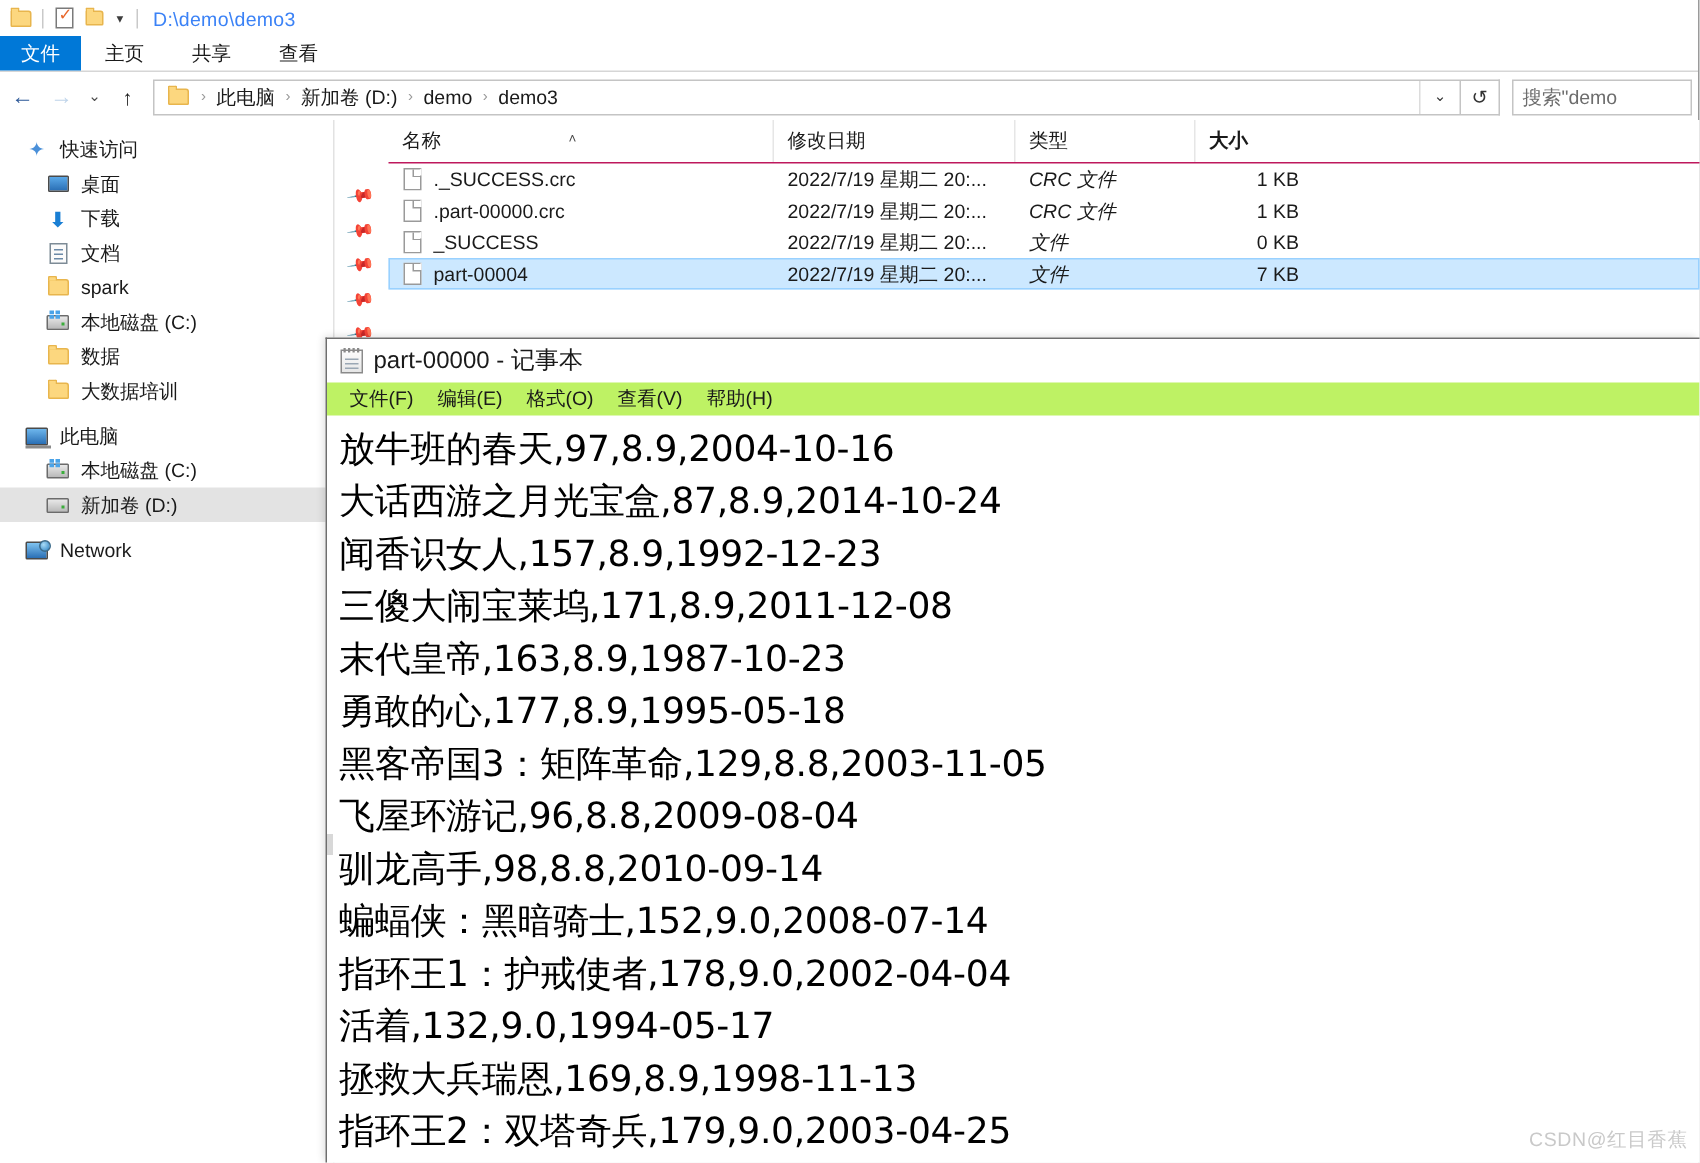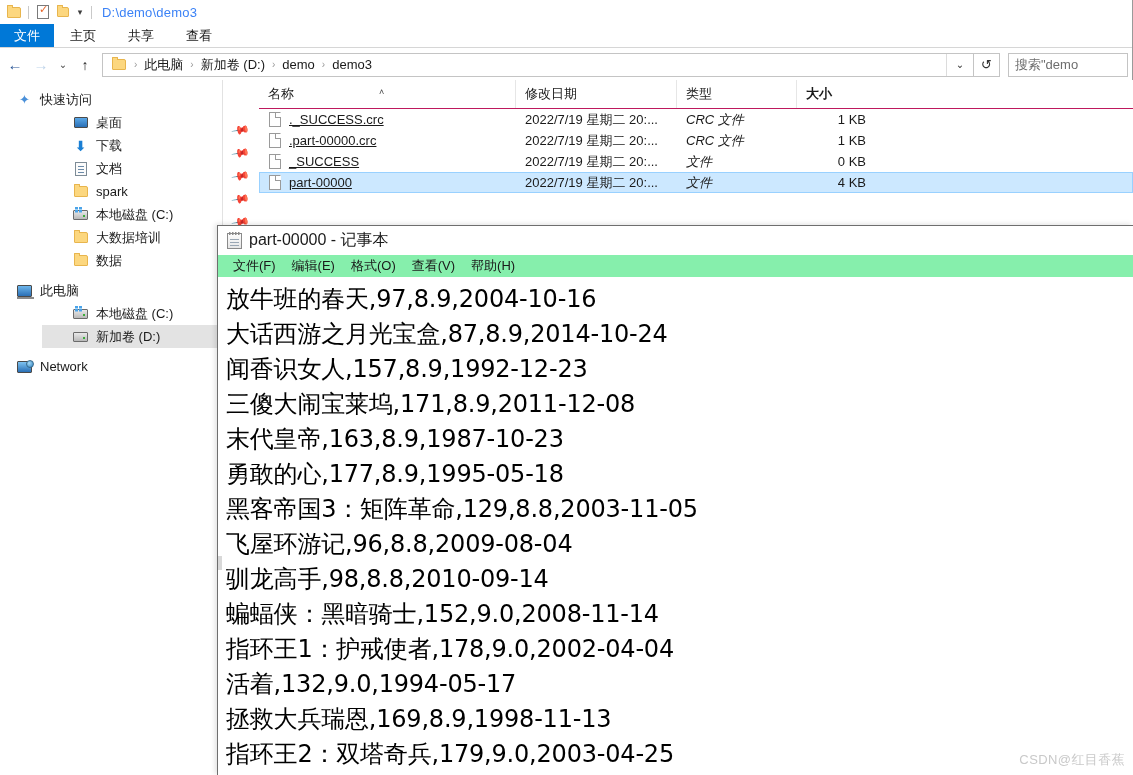--- a/index.html
+++ b/index.html
@@ -218,21 +218,21 @@
   .nav-item {
     height: 23px;
     display: flex;
     align-items: center;
     padding-left: 16px;
     font-size: 13px;
     color: #1a1a1a;
     cursor: default;
     white-space: nowrap;
   }
-  .nav-item.indent { padding-left: 30px; margin-left: 42px; }
+  .nav-item.indent { padding-left: 30px; }
   .nav-item.selected { background: #e3e3e3; }
   .nav-item.group { margin-top: 7px; }
   .nav-ico {
     width: 17px;
     height: 16px;
     margin-right: 7px;
     flex: none;
     display: flex;
     align-items: center;
     justify-content: center;
@@ -398,21 +398,21 @@
   .row.selected {
     background: #cce8ff;
     border: 1px solid #99d1ff;
   }
   .cell {
     padding-left: 9px;
     box-sizing: border-box;
     white-space: nowrap;
     overflow: hidden;
   }
-  .cell.c-name { width: 256px; display: flex; align-items: flex-start; text-decoration: underline; }
+  .cell.c-name { width: 256px; display: flex; align-items: flex-start; }
   .cell.c-date { width: 161px; }
   .cell.c-type { width: 120px; font-style: italic; }
   .cell.c-size { width: 85px; text-align: right; padding-right: 16px; padding-left: 0; }
   .file-ico {
     width: 12px; height: 15px;
     background: #ffffff;
     border: 1px solid #9a9a9a;
     margin-right: 8px;
     flex: none;
     position: relative;
@@ -480,21 +480,21 @@
   }
   .np-title span {
     font-size: 16px;
     color: #1a1a1a;
   }
   .np-menu {
     height: 22px;
     display: flex;
     align-items: center;
     padding-left: 7px;
-    background: #86efac;
+    background: #bef264;
     box-sizing: border-box;
   }
   .np-menu div {
     font-size: 13px;
     color: #1a1a1a;
     padding: 0 8px;
     cursor: default;
     white-space: nowrap;
   }
   .np-text {
@@ -625,27 +625,27 @@
       <div class="nav-item indent">
         <span class="nav-ico">
             <span class="ico-drive win"></span>
           </span>
         <span>本地磁盘 (C:)</span>
       </div>
       <div class="nav-item indent">
         <span class="nav-ico">
             <span class="folder-glyph"></span>
           </span>
+        <span>数据</span>
+      </div>
+      <div class="nav-item indent">
+        <span class="nav-ico">
+            <span class="folder-glyph"></span>
+          </span>
         <span>大数据培训</span>
-      </div>
-      <div class="nav-item indent">
-        <span class="nav-ico">
-            <span class="folder-glyph"></span>
-          </span>
-        <span>数据</span>
       </div>
       <div class="nav-item group">
         <span class="nav-ico">
             <span class="ico-pc"></span>
           </span>
         <span>此电脑</span>
       </div>
       <div class="nav-item indent">
         <span class="nav-ico">
             <span class="ico-drive win"></span>
@@ -710,25 +710,25 @@
             <span class="file-ico"></span>
             <span>_SUCCESS</span>
           </div>
           <div class="cell c-date">2022/7/19 星期二 20:...</div>
           <div class="cell c-type">文件</div>
           <div class="cell c-size">0 KB</div>
         </div>
         <div class="row selected">
           <div class="cell c-name">
             <span class="file-ico"></span>
-            <span>part-00000</span>
+            <span>part-00004</span>
           </div>
           <div class="cell c-date">2022/7/19 星期二 20:...</div>
           <div class="cell c-type">文件</div>
-          <div class="cell c-size">4 KB</div>
+          <div class="cell c-size">7 KB</div>
         </div>
       </div>
 
     </div>
   </div>
 </div>
 
 <div id="notepad">
   <div class="np-title">
     <span class="np-ico"></span>
@@ -744,21 +744,21 @@
   <div class="np-text">
     <div class="np-line">放牛班的春天,97,8.9,2004-10-16</div>
     <div class="np-line">大话西游之月光宝盒,87,8.9,2014-10-24</div>
     <div class="np-line">闻香识女人,157,8.9,1992-12-23</div>
     <div class="np-line">三傻大闹宝莱坞,171,8.9,2011-12-08</div>
     <div class="np-line">末代皇帝,163,8.9,1987-10-23</div>
     <div class="np-line">勇敢的心,177,8.9,1995-05-18</div>
     <div class="np-line">黑客帝国3：矩阵革命,129,8.8,2003-11-05</div>
     <div class="np-line">飞屋环游记,96,8.8,2009-08-04</div>
     <div class="np-line">驯龙高手,98,8.8,2010-09-14</div>
-    <div class="np-line">蝙蝠侠：黑暗骑士,152,9.0,2008-11-14</div>
+    <div class="np-line">蝙蝠侠：黑暗骑士,152,9.0,2008-07-14</div>
     <div class="np-line">指环王1：护戒使者,178,9.0,2002-04-04</div>
     <div class="np-line">活着,132,9.0,1994-05-17</div>
     <div class="np-line">拯救大兵瑞恩,169,8.9,1998-11-13</div>
     <div class="np-line">指环王2：双塔奇兵,179,9.0,2003-04-25</div>
     <div class="np-line">未来世界的故事,98,9.0,2008-06-18</div>
   </div>
   <div class="np-scroll-left"></div>
 </div>
 
 <div id="watermark">CSDN@红目香蕉</div>

